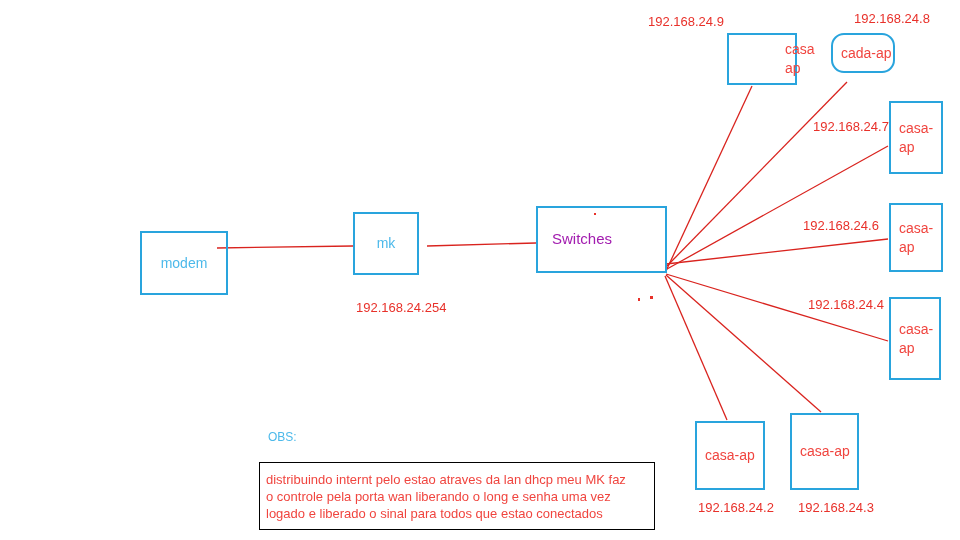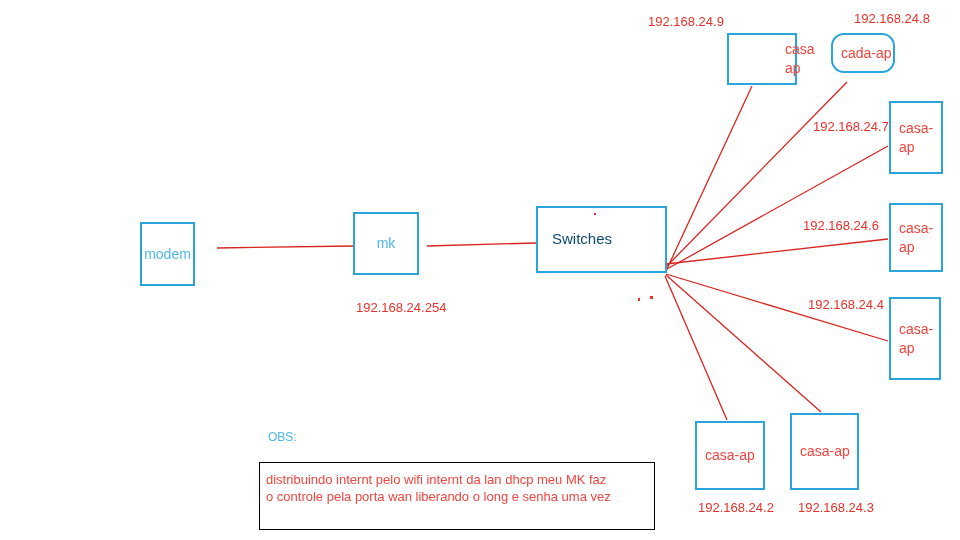--- a/index.html
+++ b/index.html
@@ -42,21 +42,21 @@
     line-height: 1.35;
     white-space: pre-line;
     color: #f0453f;
   }
   .node.device .node-label {
     color: #4cb9ea;
     text-align: center;
     padding-left: 0;
   }
   .node.switch-node .node-label {
-    color: #0c4a6e;
+    color: #a21caf;
     text-align: left;
     padding-left: 14px;
     font-size: 15px;
   }
   .ip-label {
     position: absolute;
     font-size: 13px;
     color: #e8312a;
     white-space: nowrap;
     z-index: 3;
@@ -105,21 +105,21 @@
       <line x1="666" y1="271" x2="752" y2="86" stroke="#d9231e" stroke-width="1.3"></line>
       <line x1="667" y1="266" x2="847" y2="82" stroke="#d9231e" stroke-width="1.3"></line>
       <line x1="667" y1="269" x2="888" y2="146" stroke="#d9231e" stroke-width="1.3"></line>
       <line x1="666" y1="264" x2="888" y2="239" stroke="#d9231e" stroke-width="1.3"></line>
       <line x1="666" y1="274" x2="888" y2="341" stroke="#d9231e" stroke-width="1.3"></line>
       <line x1="666" y1="275" x2="821" y2="412" stroke="#d9231e" stroke-width="1.3"></line>
       <line x1="665" y1="276" x2="727" y2="420" stroke="#d9231e" stroke-width="1.3"></line>
     </svg>
 
   <div id="nodes-layer">
-      <div class="node device" style="left: 140px; top: 222px; width: 55px; height: 64px;">
+      <div class="node device" style="left: 140px; top: 231px; width: 88px; height: 64px;">
         <span class="node-label">modem</span>
       </div>
       <div class="node device" style="left: 353px; top: 212px; width: 66px; height: 63px;">
         <span class="node-label">mk</span>
       </div>
       <div class="node switch-node" style="left: 536px; top: 206px; width: 131px; height: 67px;">
         <span class="node-label">Switches</span>
       </div>
       <div class="node ap-node" style="left: 727px; top: 33px; width: 70px; height: 52px; padding-left: 48px;">
         <span class="node-label">casa
@@ -156,17 +156,18 @@
     </div>
   <div id="specks-layer">
       <div class="speck" style="left: 594px; top: 213px; width: 2px; height: 2px;"></div>
       <div class="speck" style="left: 638px; top: 298px; width: 2px; height: 3px;"></div>
       <div class="speck" style="left: 650px; top: 296px; width: 3px; height: 3px;"></div>
     </div>
 
   <div class="obs-title">OBS:</div>
 
   <div class="obs-box">
-    <span class="obs-line">distribuindo internt pelo wifi internt da lan dhcp meu MK faz</span>
+    <span class="obs-line">distribuindo internt pelo estao atraves da lan dhcp meu MK faz</span>
     <span class="obs-line">o controle pela porta wan liberando o long e senha uma vez</span>
+    <span class="obs-line">logado e liberado o sinal para todos que estao conectados</span>
   </div>
 
 </div>
 
 </body></html>

